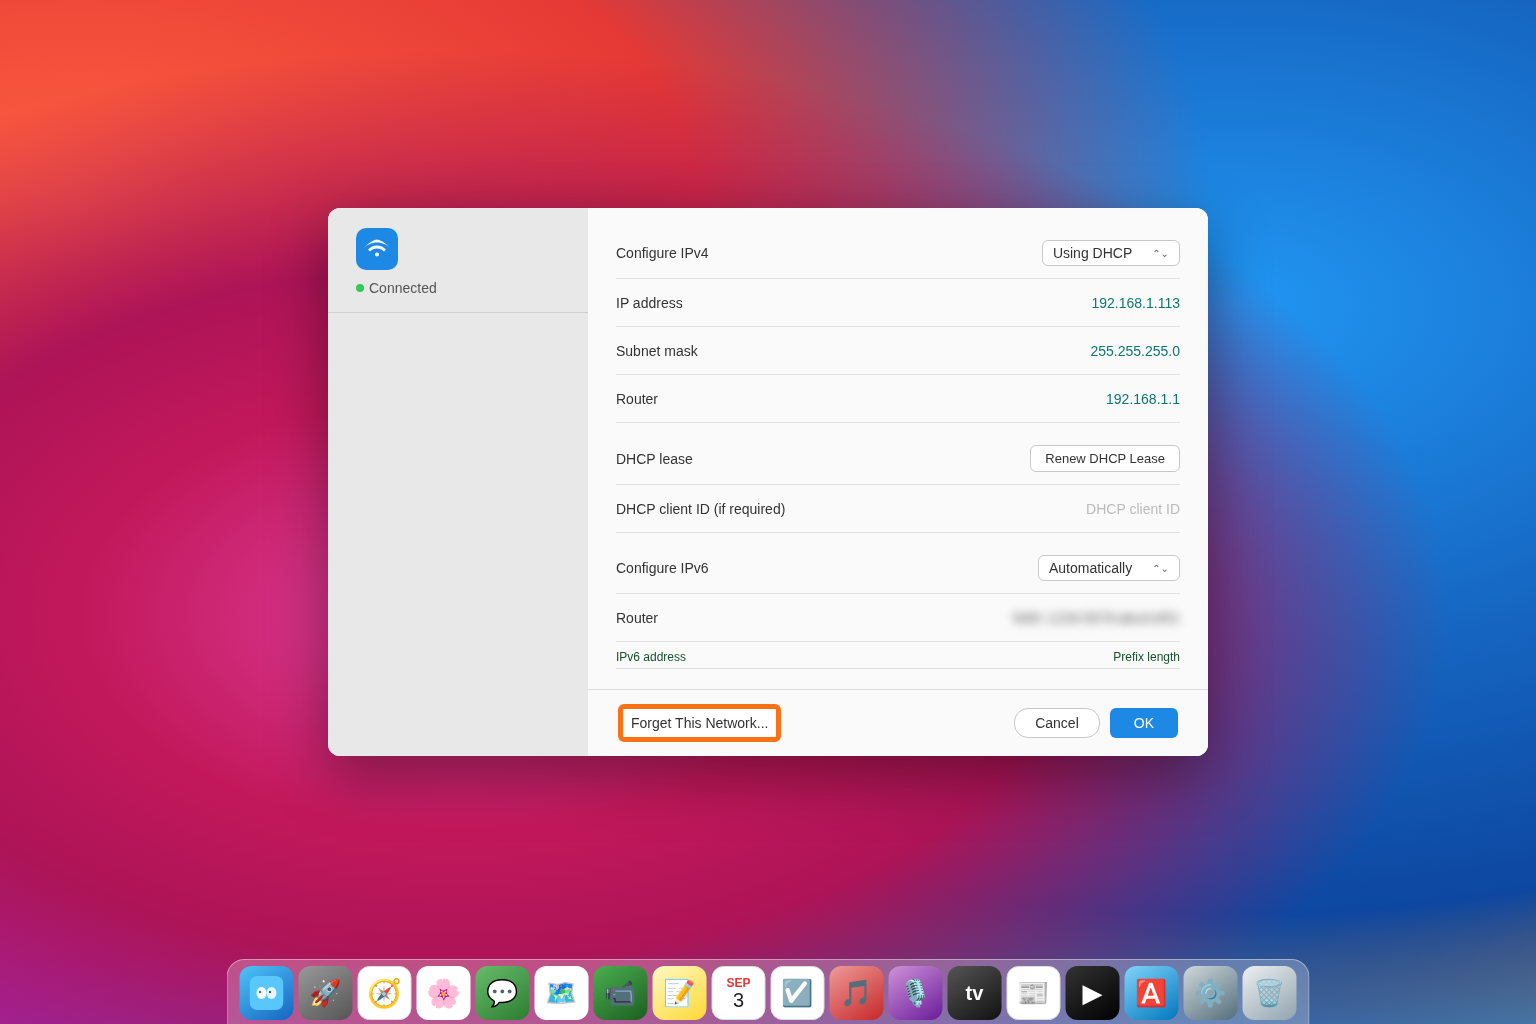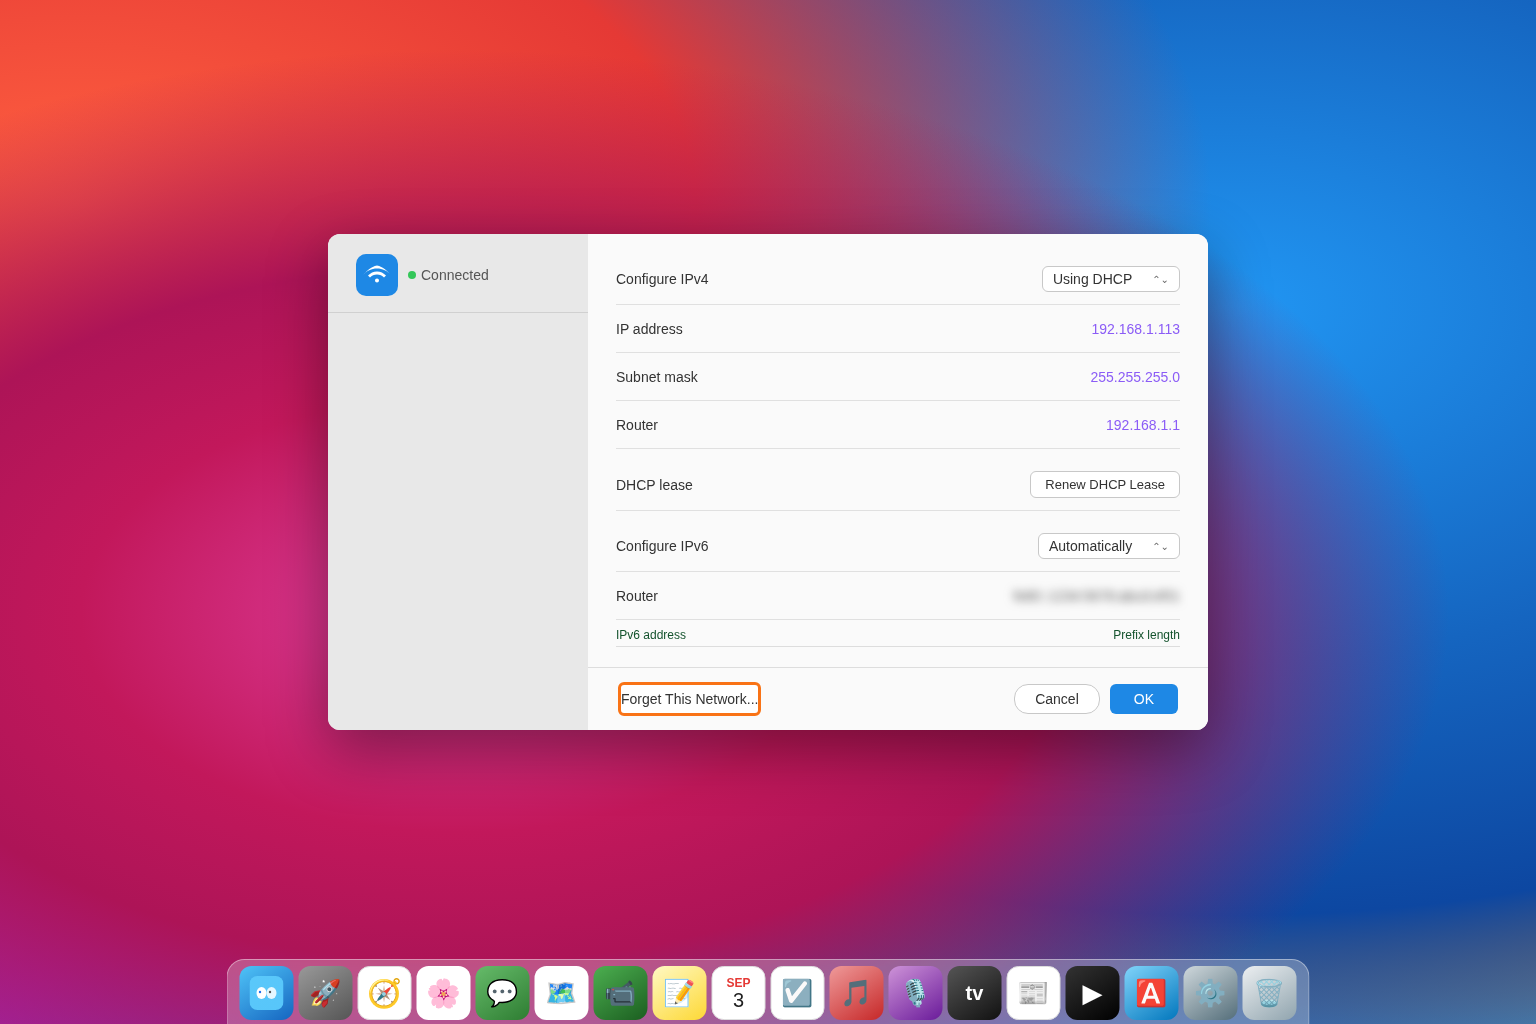--- a/index.html
+++ b/index.html
@@ -81,24 +81,24 @@
     
     .sidebar {
       width: 260px;
       background: #e8e8e8;
       flex-shrink: 0;
       padding: 0;
     }
 
     .sidebar-header {
       display: flex;
-      align-items: center;
       gap: 10px;
       padding: 20px 28px 16px;
       border-bottom: 1px solid #d0d0d0;
+      flex-direction: column;
     }
 
     .wifi-icon-wrapper {
       width: 42px;
       height: 42px;
       background: #1e88e5;
       border-radius: 10px;
       display: flex;
       align-items: center;
       justify-content: center;
@@ -169,21 +169,21 @@
       border-bottom: none;
     }
 
     .form-label {
       font-size: 14px;
       color: #333;
     }
 
     .form-value {
       font-size: 14px;
-      color: #8b5cf6;
+      color: #0f766e;
     }
 
     .select-control {
       display: flex;
       align-items: center;
       gap: 20px;
       background: white;
       border: 1px solid #c8c8c8;
       border-radius: 6px;
       padding: 4px 10px;
@@ -219,23 +219,23 @@
       display: flex;
       align-items: center;
       justify-content: space-between;
       padding: 14px 30px;
       border-top: 1px solid #ddd;
       background: #fafafa;
     }
 
     .forget-button {
       background: white;
-      border: 3px solid #f97316;
-      border-radius: 6px;
-      padding: 6px 0;
+      border: 5px solid #f97316;
+      border-radius: 6px;
+      padding: 6px 8px;
       font-size: 14px;
       color: #333;
       cursor: pointer;
     }
 
     .footer-right {
       display: flex;
       gap: 10px;
     }
 
@@ -335,20 +335,24 @@
           <span class="form-value">192.168.1.1</span>
         </div>
 
         <div style="height: 10px;"></div>
 
         <div class="form-row">
           <span class="form-label">DHCP lease</span>
           <button class="renew-button">Renew DHCP Lease</button>
         </div>
 
+        <div class="form-row">
+          <span class="form-label">DHCP client ID (if required)</span>
+          <span class="input-placeholder">DHCP client ID</span>
+        </div>
 
         <div style="height: 10px;"></div>
 
         <div class="form-row">
           <span class="form-label">Configure IPv6</span>
           <div class="select-control">
             <span>Automatically</span>
             <span class="select-arrow">⌃⌄</span>
           </div>
         </div>

